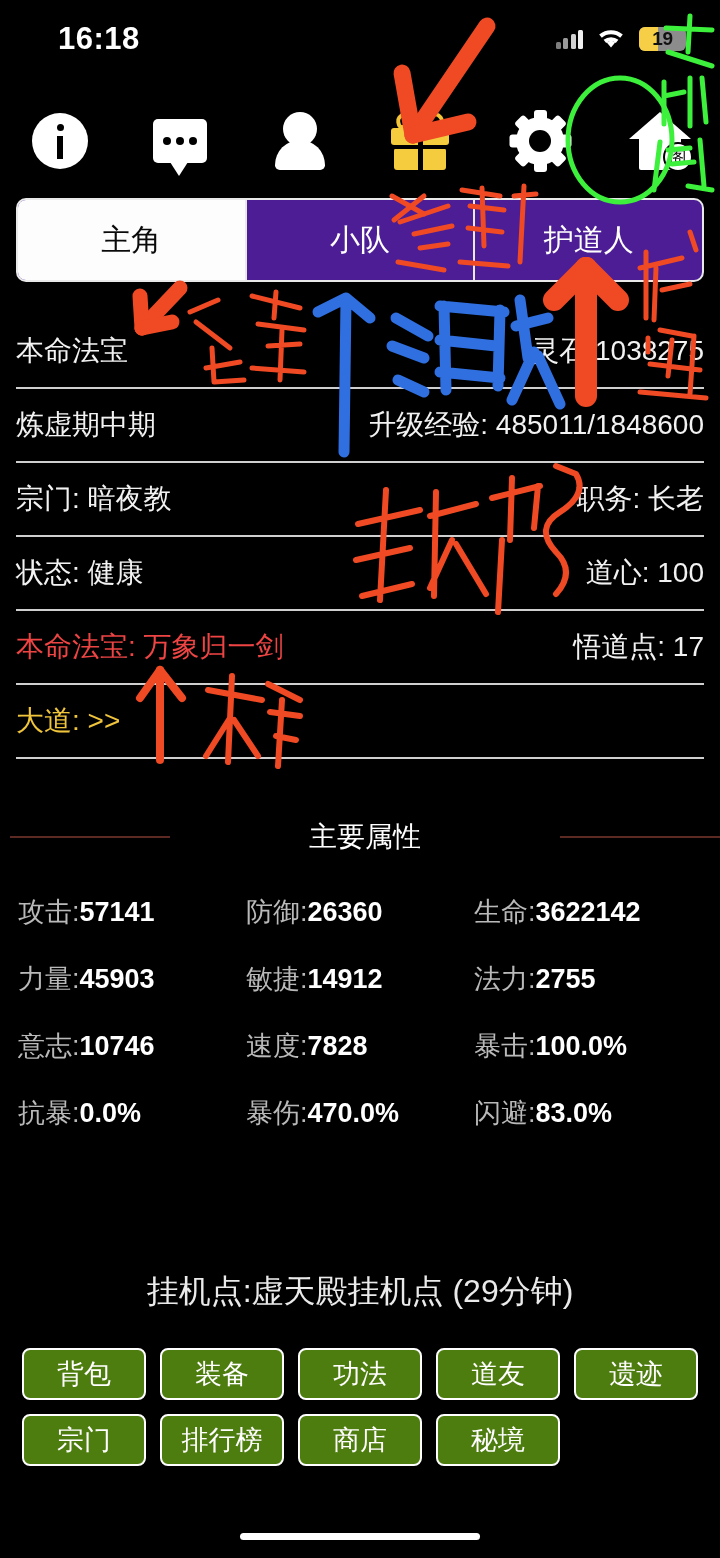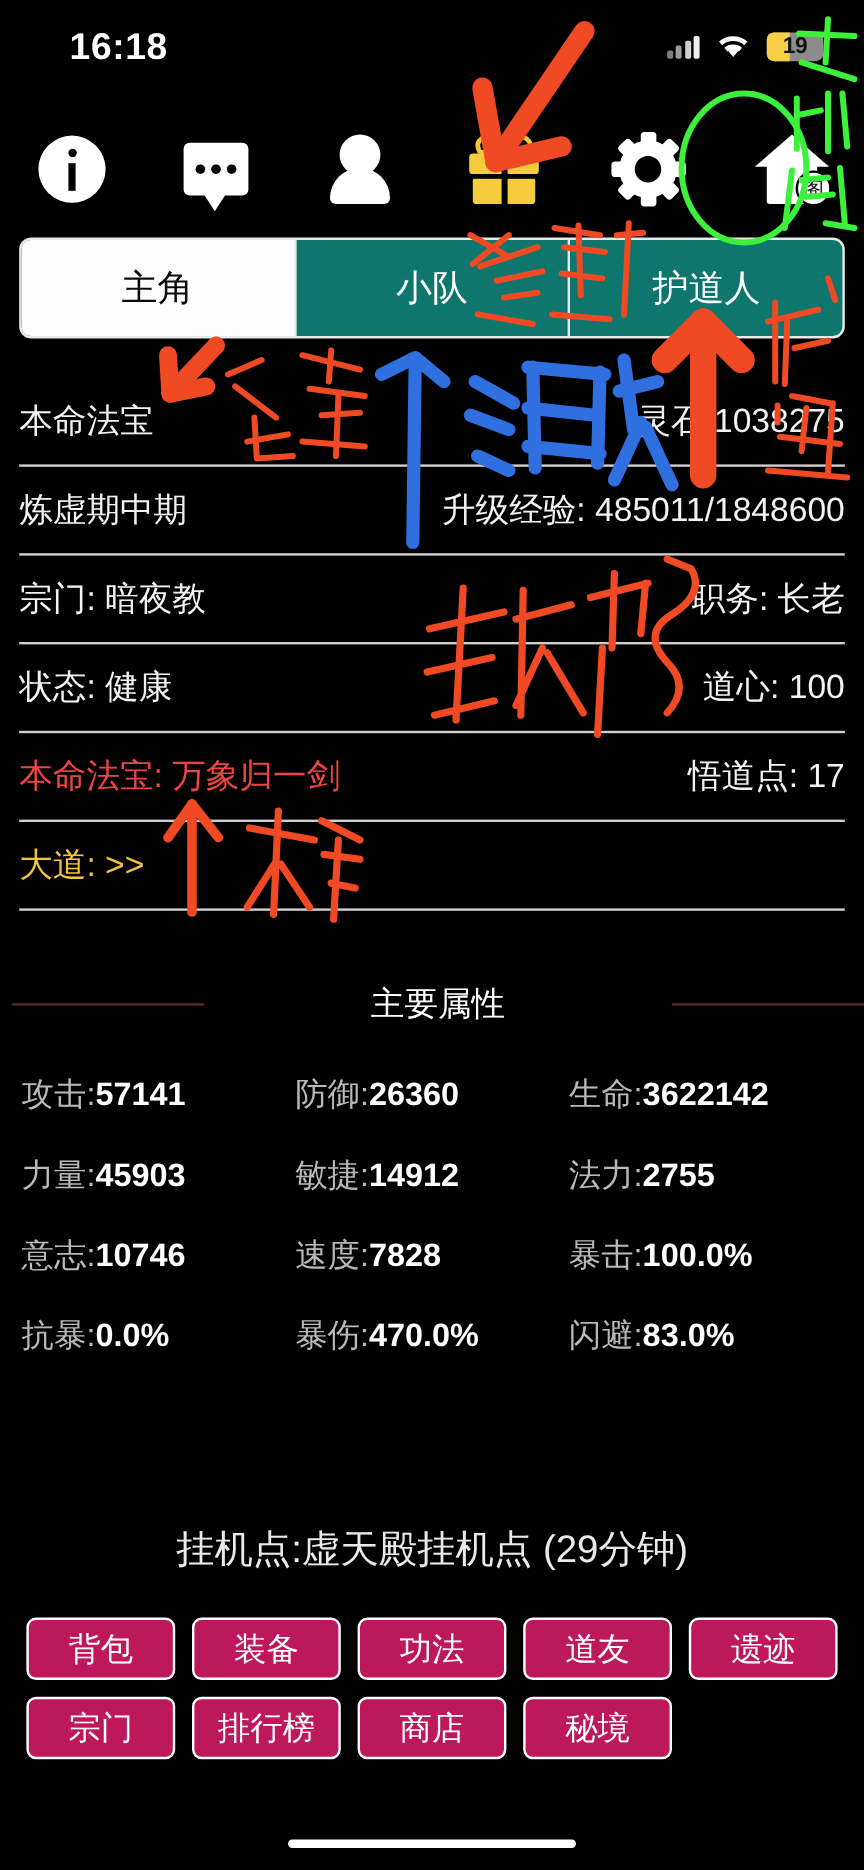--- a/index.html
+++ b/index.html
@@ -208,21 +208,21 @@
 
   
   .tabbar{
     position:absolute;
     top: 198px; left: 16px; right: 16px;
     height: 80px;
     border: 2px solid #e9e9e9;
     border-radius: 10px;
     display:flex;
     overflow:hidden;
-    background:#0f766e;
+    background:#4c1d95;
   }
   .tab{
     flex:1;
     display:flex; align-items:center; justify-content:center;
     font-size:30px;
     color:#fff;
     border-right:2px solid #e9e9e9;
     box-sizing:border-box;
   }
   .tab:last-child{border-right:none;}
@@ -287,21 +287,21 @@
     position:absolute;
     top:1348px; left:22px; right:22px;
     display:grid;
     grid-template-columns: repeat(5, 1fr);
     gap:14px 14px;
   }
   .gbtn{
     height:52px;
     border:2px solid #ffffff;
     border-radius:8px;
-    background:#be185d;
+    background:#4d7c0f;
     color:#fff;
     font-size:27px;
     display:flex; align-items:center; justify-content:center;
     font-family:"Liberation Sans","DejaVu Sans",sans-serif;
     box-sizing:border-box;
   }
 
   .homebar{
     position:absolute;
     bottom:18px; left:50%; margin-left:-120px;

